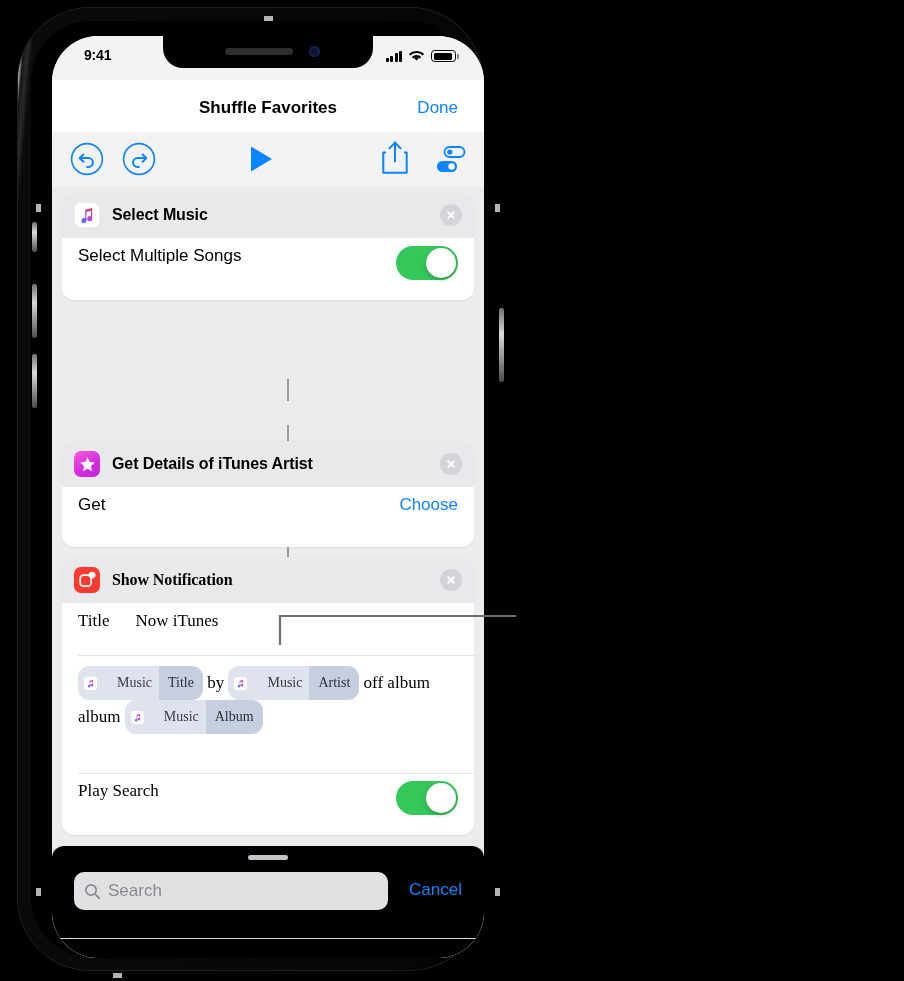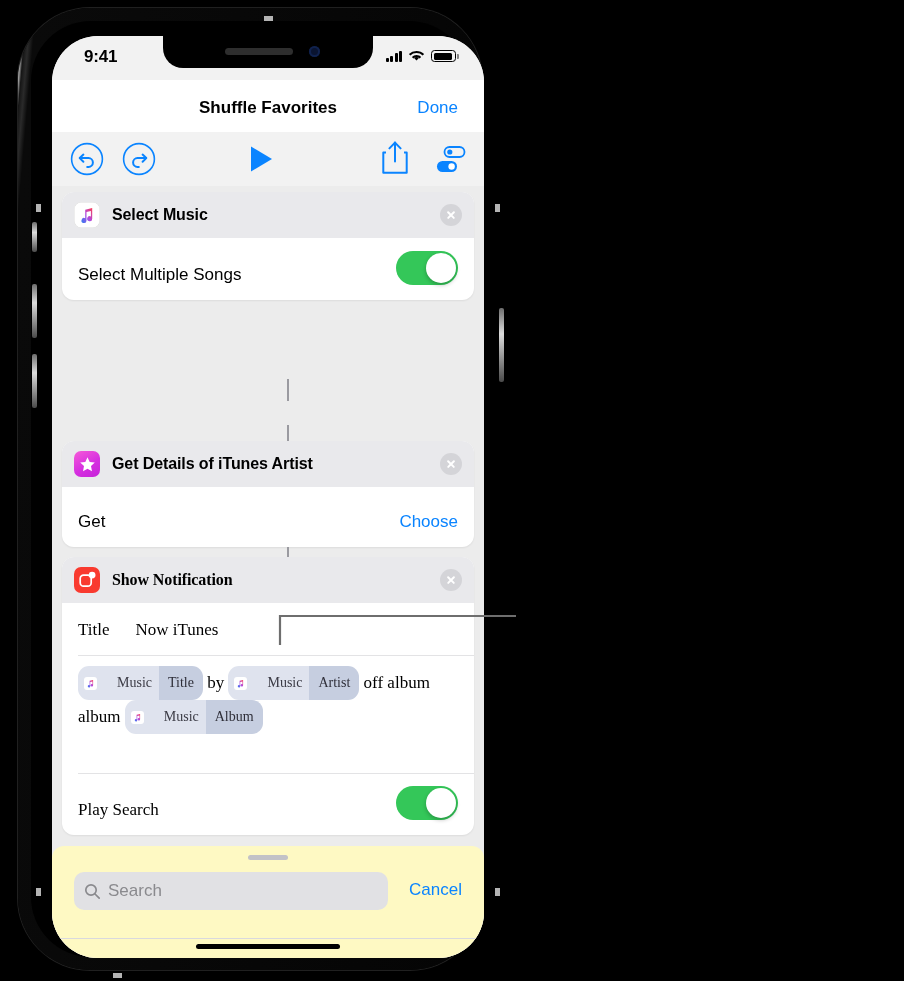--- a/index.html
+++ b/index.html
@@ -112,21 +112,21 @@
     position: absolute;
     top: 0; left: 0; right: 0;
     height: 44px;
     background: #f2f2f2;
     z-index: 20;
   }
   #status-time {
     position: absolute;
     left: 32px;
     top: 11px;
-    font-size: 17px;
+    font-size: 14px;
     font-weight: bold;
     color: #000;
     letter-spacing: -0.2px;
   }
   #status-icons {
     position: absolute;
     right: 28px;
     top: 14px;
     display: flex;
     align-items: center;
@@ -278,22 +278,22 @@
     justify-content: center;
     overflow: hidden;
   }
   .icon-music { background: #fff; box-shadow: inset 0 0 0 0.5px #dcdcdc; }
   .icon-star  { background: linear-gradient(150deg,#f65bd8,#d62fe0 55%,#c523d9); }
   .icon-notif { background: #f93a2f; }
 
   .row {
     min-height: 52px;
     display: flex;
-    align-items: flex-end;
-    padding: 15px 16px;
+    align-items: flex-start;
+    padding: 8px 16px;
     box-sizing: border-box;
     position: relative;
   }
   .row-label {
     font-size: 17px;
     color: #000;
   }
   .row-link {
     margin-left: auto;
     font-size: 17px;
@@ -375,21 +375,21 @@
     align-items: center;
     justify-content: center;
     flex: 0 0 auto;
   }
 
   
   #bottom-sheet {
     position: absolute;
     left: 0; right: 0; bottom: 0;
     height: 112px;
-    background: #fef9c3;
+    background: #000000;
     border-top-left-radius: 12px;
     border-top-right-radius: 12px;
     z-index: 12;
   }
   #sheet-grabber {
     position: absolute;
     left: 50%;
     transform: translateX(-50%);
     top: 9px;
     width: 40px; height: 5px;

